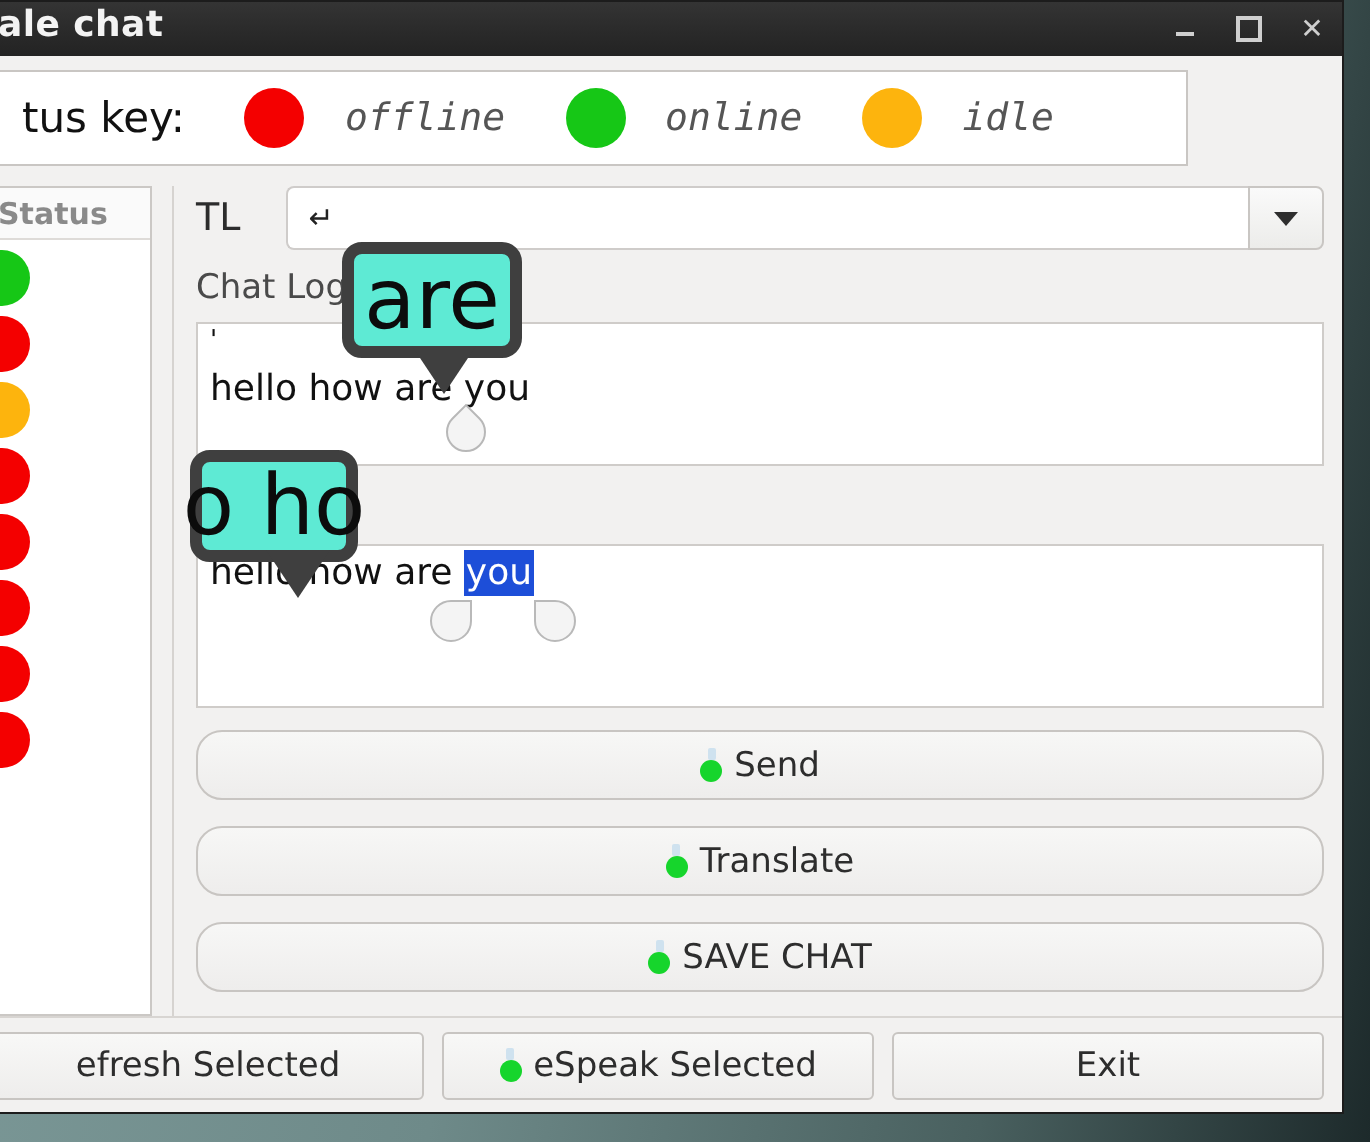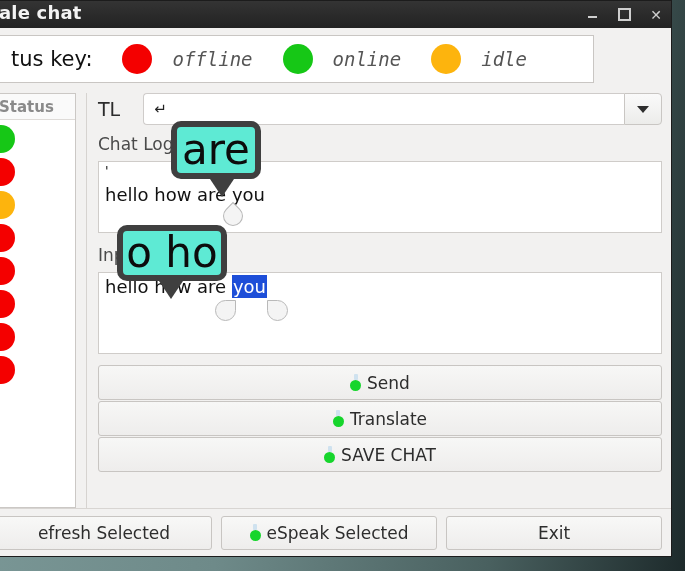--- a/index.html
+++ b/index.html
@@ -271,25 +271,25 @@
     border-radius: 0 50% 50% 50%;
   }
 
   
   #actions { margin-top: 11px; flex: none; }
   .actbtn {
     width: 100%;
     height: 35px;
     background: linear-gradient(180deg,#f7f7f6 0%, #eeedec 100%);
     border: 1px solid #c8c5c2;
-    border-radius: 3px;
+    border-radius: 13px;
     display: flex; align-items: center; justify-content: center;
     gap: 6px;
     font-size: 17px; color: #2d2d2d;
-    margin-bottom: 1px;
+    margin-bottom: 13px;
     cursor: default;
   }
   
   .flask {
     position: relative;
     width: 11px; height: 17px;
     flex: none;
     display: inline-block;
   }
   .flask .neck {
@@ -349,22 +349,22 @@
     border-left: 16px solid transparent;
     border-right: 16px solid transparent;
     border-top: 24px solid #3f3f3f;
   }
   #callout-are {
     left: 171px; top: 121px;
     width: 90px; height: 58px;
   }
   #callout-are .tail { left: 29px; }
   #callout-oho {
-    left: 117px; top: 225px;
-    width: 110px; height: 56px;
+    left: 95px; top: 225px;
+    width: 84px; height: 56px;
   }
   #callout-oho .tail { left: 32px; }
 </style>
 </head>
 <body>
 
 <div id="desktop-bg"></div>
 
 <div id="window">
 

